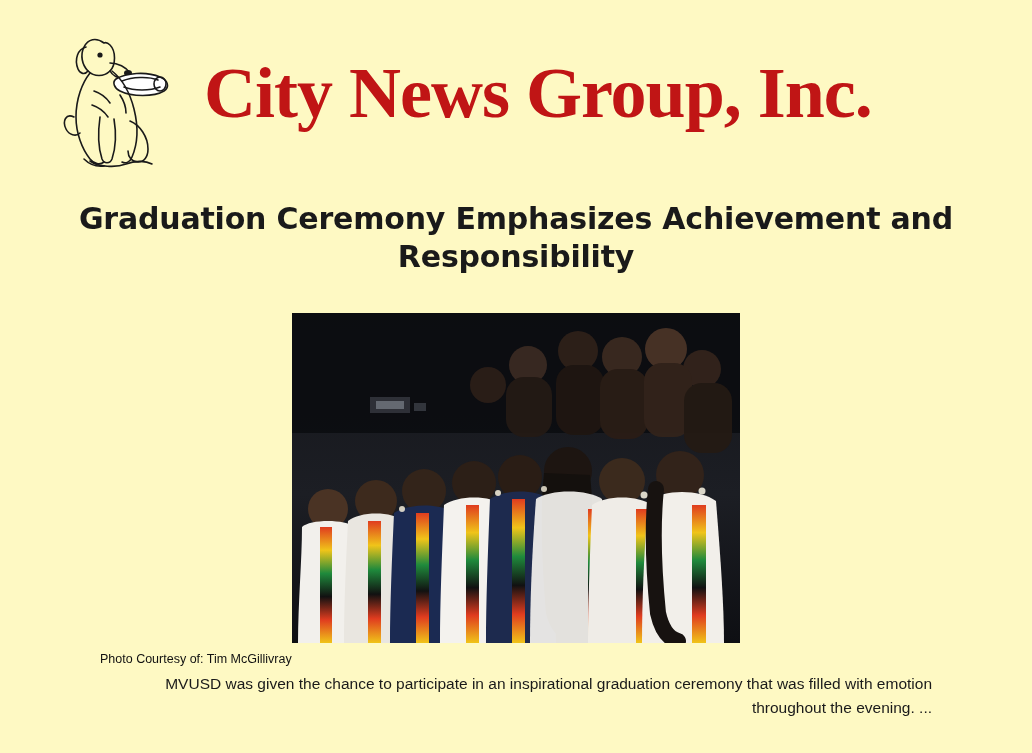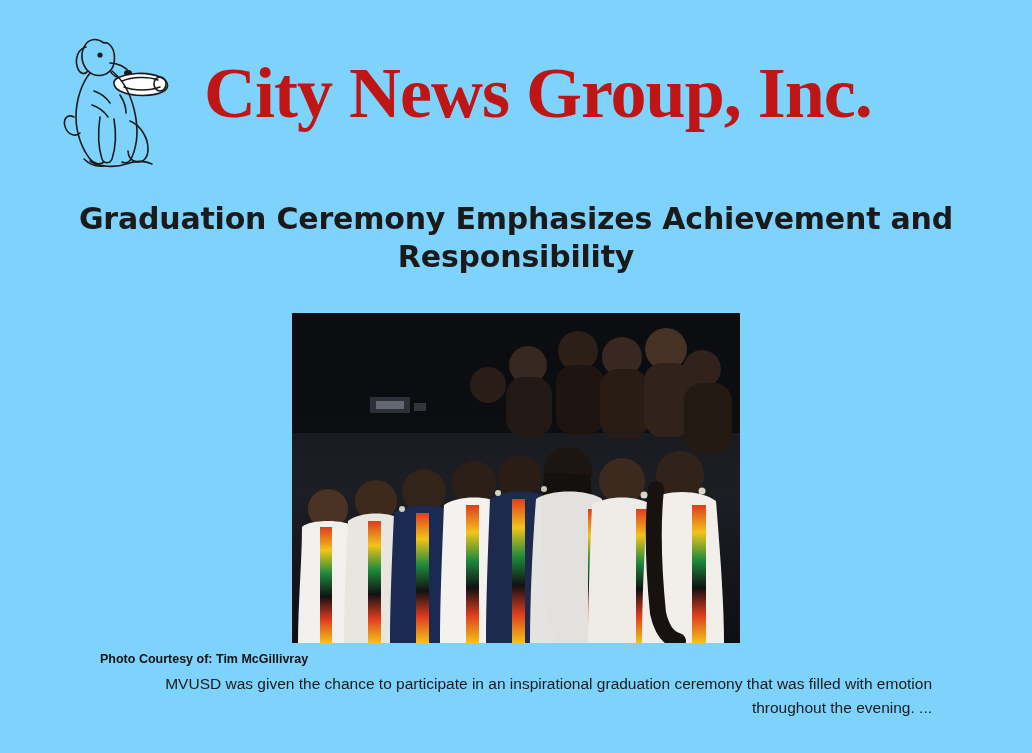--- a/index.html
+++ b/index.html
@@ -12,21 +12,21 @@
     width: 1032px;
     height: 753px;
     font-family: "Liberation Sans", sans-serif;
     color: #000000;
     overflow: hidden;
   }
   .page {
     width: 1032px;
     height: 753px;
     position: relative;
-    background: #7dd3fc;
+    background: #fef9c3;
   }
 
   
   .masthead {
     padding: 22px 52px 0 60px;
     display: flex;
     align-items: center;
     height: 170px;
   }
   .logo-mark {
@@ -74,21 +74,21 @@
     height: 330px;
     position: relative;
     overflow: hidden;
     background: #111;
   }
   .photo-wrap svg { display: block; }
 
   .photo-credit {
     margin-top: 9px;
     font-family: "Liberation Sans", sans-serif;
-    font-weight: bold;
+    font-weight: normal;
     font-size: 12.5px;
     color: #111111;
     text-align: left;
   }
   .summary {
     margin-top: 6px;
     font-family: "Liberation Sans", sans-serif;
     font-size: 15.5px;
     line-height: 1.55;
     color: #1a1a1a;

